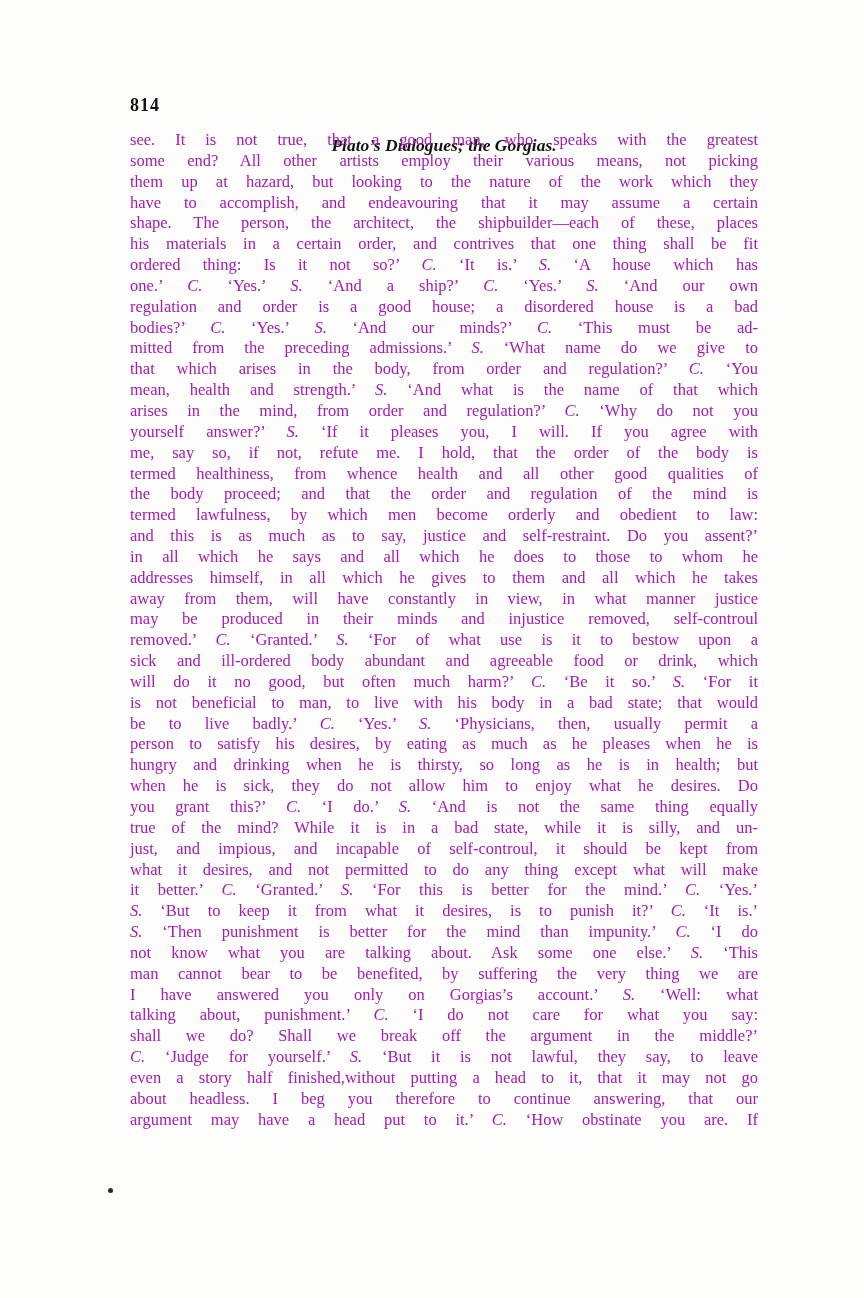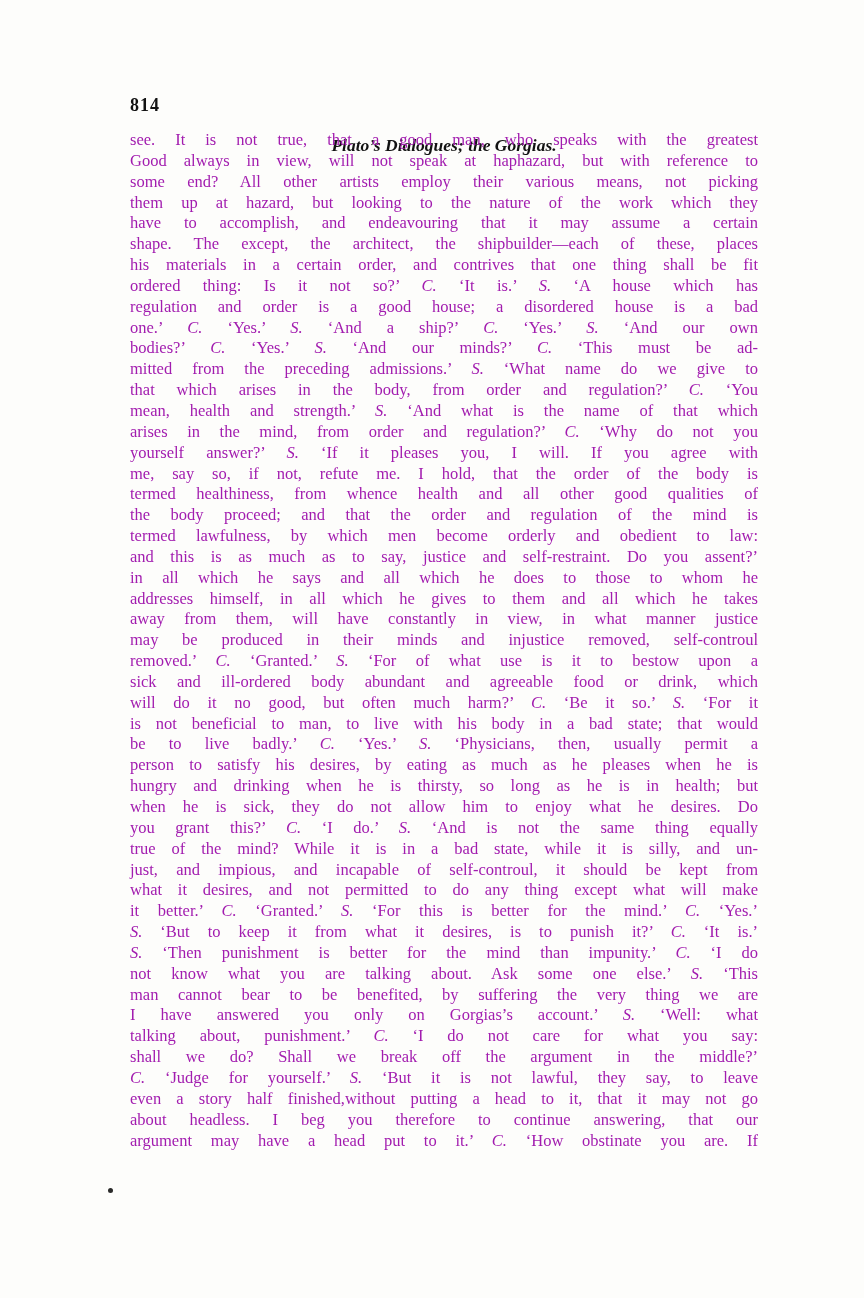--- a/index.html
+++ b/index.html
@@ -76,29 +76,28 @@
 
 <div class="page">
 
   <div class="header">
     <div class="page-number">814</div>
     <div class="running-title">Plato’s Dialogues; the Gorgias.</div>
   </div>
 
   <div class="text-block">
       <div class="tline">see. It is not true, that a good man, who speaks with the greatest</div>
-      <div class="tline">Good always in view, will not speak at haphazard, but with reference to</div>
       <div class="tline">some end? All other artists employ their various means, not picking</div>
       <div class="tline">them up at hazard, but looking to the nature of the work which they</div>
       <div class="tline">have to accomplish, and endeavouring that it may assume a certain</div>
-      <div class="tline">shape. The except, the architect, the shipbuilder—each of these, places</div>
+      <div class="tline">shape. The person, the architect, the shipbuilder—each of these, places</div>
       <div class="tline">his materials in a certain order, and contrives that one thing shall be fit</div>
       <div class="tline">ordered thing: Is it not so?’ <i class="spk">C.</i> ‘It is.’ <i class="spk">S.</i> ‘A house which has</div>
+      <div class="tline">one.’ <i class="spk">C.</i> ‘Yes.’ <i class="spk">S.</i> ‘And a ship?’ <i class="spk">C.</i> ‘Yes.’ <i class="spk">S.</i> ‘And our own</div>
       <div class="tline">regulation and order is a good house; a disordered house is a bad</div>
-      <div class="tline">one.’ <i class="spk">C.</i> ‘Yes.’ <i class="spk">S.</i> ‘And a ship?’ <i class="spk">C.</i> ‘Yes.’ <i class="spk">S.</i> ‘And our own</div>
       <div class="tline">bodies?’ <i class="spk">C.</i> ‘Yes.’ <i class="spk">S.</i> ‘And our minds?’ <i class="spk">C.</i> ‘This must be ad-</div>
       <div class="tline">mitted from the preceding admissions.’ <i class="spk">S.</i> ‘What name do we give to</div>
       <div class="tline">that which arises in the body, from order and regulation?’ <i class="spk">C.</i> ‘You</div>
       <div class="tline">mean, health and strength.’ <i class="spk">S.</i> ‘And what is the name of that which</div>
       <div class="tline">arises in the mind, from order and regulation?’ <i class="spk">C.</i> ‘Why do not you</div>
       <div class="tline">yourself answer?’ <i class="spk">S.</i> ‘If it pleases you, I will. If you agree with</div>
       <div class="tline">me, say so, if not, refute me. I hold, that the order of the body is</div>
       <div class="tline">termed healthiness, from whence health and all other good qualities of</div>
       <div class="tline">the body proceed; and that the order and regulation of the mind is</div>
       <div class="tline">termed lawfulness, by which men become orderly and obedient to law:</div>

